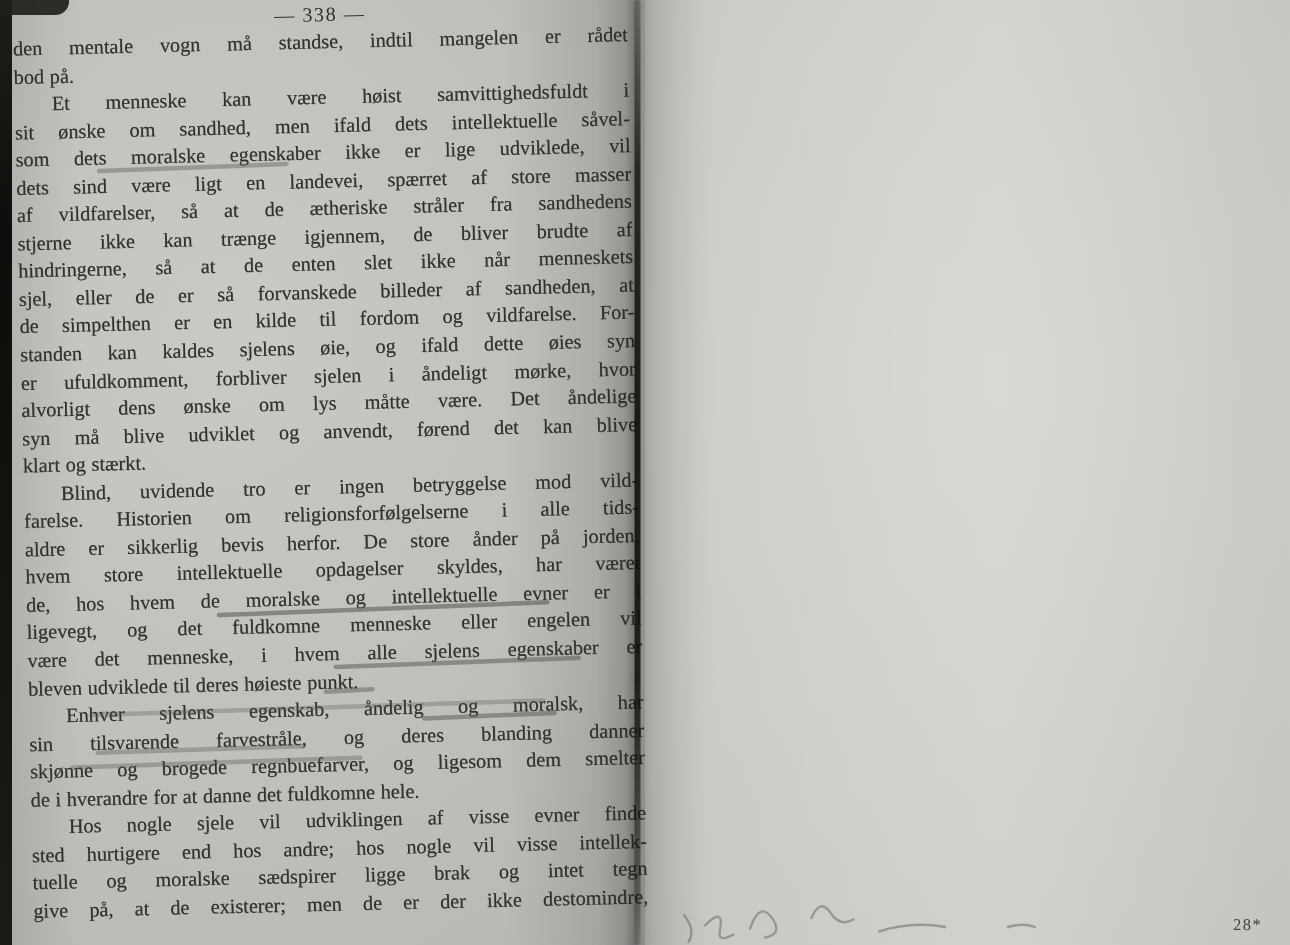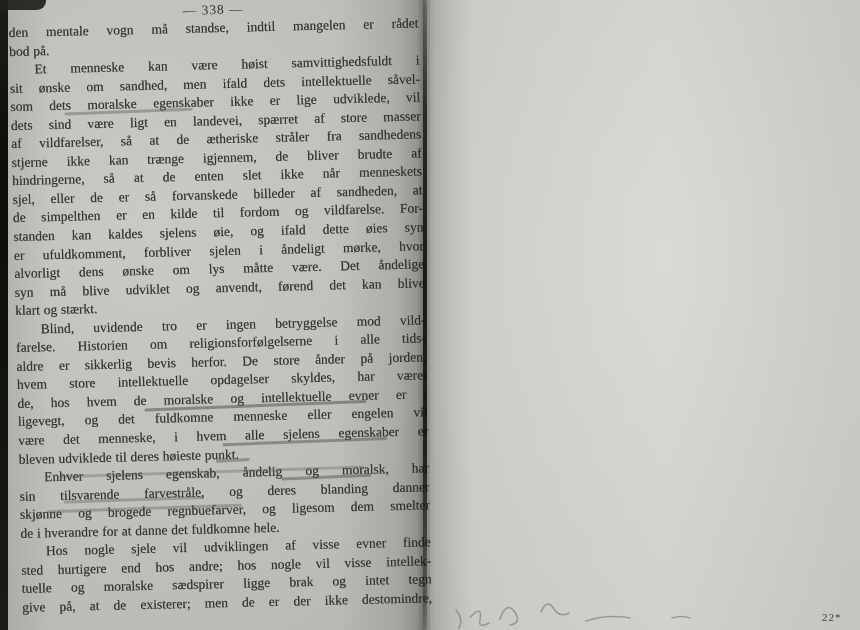--- a/index.html
+++ b/index.html
@@ -134,21 +134,21 @@
           <div class="pencil-mark" title="tilsvarende farvestråle" style="left: 44px; top: 495px; width: 140px; transform: rotate(-0.5deg); opacity: 0.35;"></div>
           <div class="pencil-mark" title="skjønne og brogede regnbuefarver" style="left: 27px; top: 504px; width: 195px; transform: rotate(-0.6deg); opacity: 0.35;"></div>
         </div>
     </div>
   </div>
 
   <div class="page page-right">
     
   </div>
 
-  <div class="printers-mark">22*</div>
+  <div class="printers-mark">28*</div>
 
   <svg class="handwriting" width="860" height="630">
     <g fill="none" stroke="#6f6d66" stroke-width="1.6" stroke-linecap="round" opacity="0.55">
       <path d="M456,610 q8,10 3,18"></path>
       <path d="M470,617 q13,-13 10,3 q-2,9 9,3"></path>
       <path d="M500,619 q7,-20 16,-5 q5,9 -6,11"></path>
       <path d="M541,612 q6,-14 13,-3 q6,9 15,4"></path>
       <path d="M586,621 q22,-7 44,-3"></path>
       <path d="M672,618 q10,-3 18,0"></path>
     </g>

